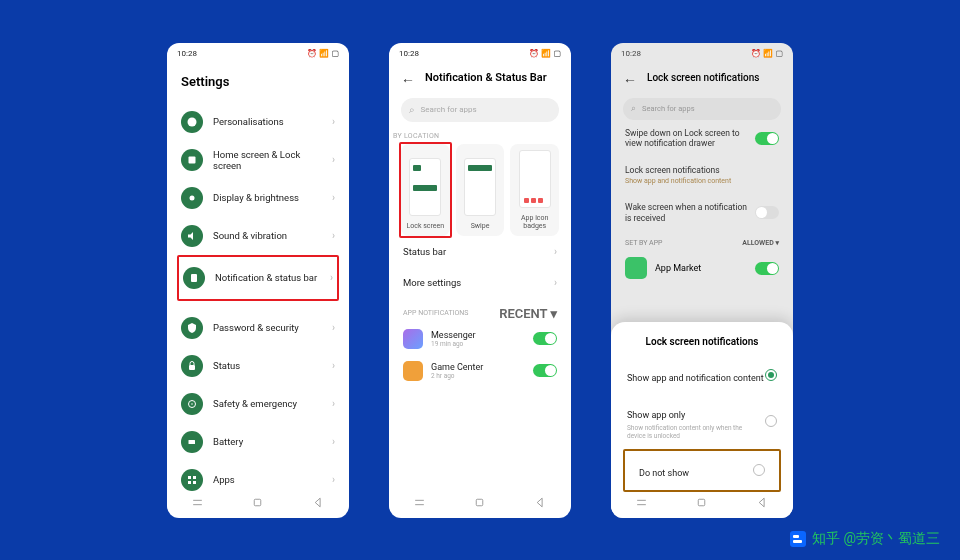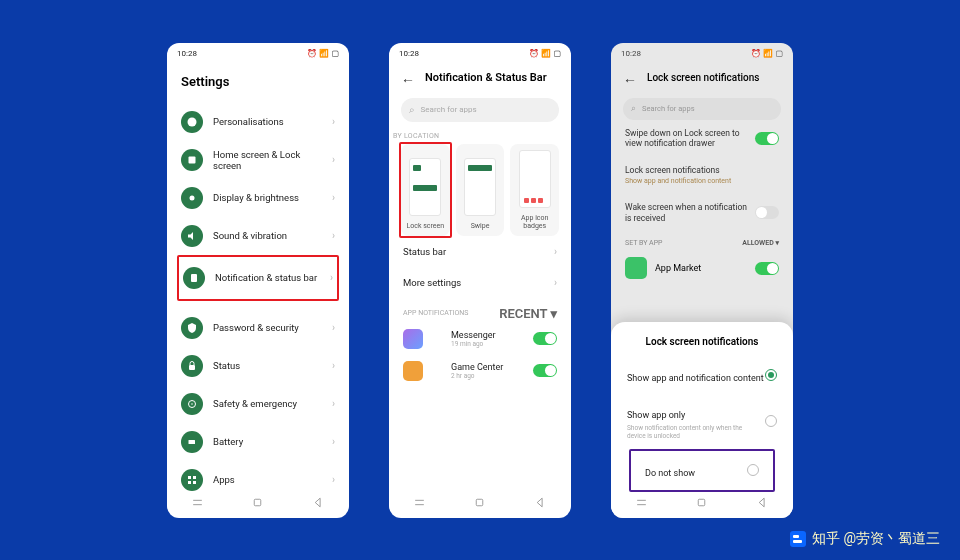--- a/index.html
+++ b/index.html
@@ -77,21 +77,21 @@
   .s2-row .chev { color: #bbb; font-size: 10px; }
   .s2-sectrow { display: flex; justify-content: space-between; align-items: center; padding: 8px 14px 2px; }
   .s2-sectrow .lbl { font-size: 7px; color: #aaa; }
   .s2-sectrow .action { font-size: 13px; color: #666; font-weight: 600; }
   .s2-app {
     display: flex; align-items: center; gap: 8px; padding: 6px 14px;
   }
   .s2-appicon { width: 20px; height: 20px; border-radius: 5px; }
   .s2-appname { font-size: 9px; color: #222; }
   .s2-appsub { font-size: 6.5px; color: #aaa; }
-  .s2-appinfo { flex: 1; margin-left: 20px; }
+  .s2-appinfo { flex: 1; }
   .toggle {
     width: 24px; height: 13px; background: #34c759; border-radius: 7px;
     position: relative;
   }
   .toggle::after {
     content: ""; position: absolute; width: 11px; height: 11px; background: #fff;
     border-radius: 50%; top: 1px; right: 1px;
   }
   .toggle.off { background: #ddd; }
   .toggle.off::after { right: auto; left: 1px; }
@@ -123,33 +123,33 @@
     padding: 14px 0 26px;
     box-shadow: 0 -4px 14px rgba(0,0,0,.15);
   }
   .s3-sheet-title { text-align: center; font-size: 10px; font-weight: 600; padding-bottom: 10px; }
   .s3-opt { display: flex; align-items: center; justify-content: space-between; padding: 9px 16px; }
   .s3-opt .main { font-size: 9px; color: #222; }
   .s3-opt .sub { font-size: 6.5px; color: #aaa; display: block; margin-top: 2px; }
   .radio { width: 12px; height: 12px; border: 1.5px solid #bbb; border-radius: 50%; position: relative; }
   .radio.sel { border-color: #2a9a5e; }
   .radio.sel::after { content: ""; position: absolute; inset: 2px; background: #2a9a5e; border-radius: 50%; }
-  .s3-opt.hl { border: 2px solid #4c1d95; border-radius: 2px; margin: 0 18px; padding: 10px 14px; gap: 24px; }
+  .s3-opt.hl { border: 2px solid #a16207; border-radius: 2px; margin: 0 12px; padding: 10px 14px; gap: 24px; }
 
   .navbar {
     position: absolute; bottom: 4px; left: 0; right: 0;
     display: flex; justify-content: space-around; padding: 4px 0;
   }
   .navbtn { width: 14px; height: 14px; display: flex; align-items: center; justify-content: center; }
   .navbtn svg { width: 13px; height: 13px; stroke: #888; fill: none; stroke-width: 1.5; }
 
   .watermark {
     position: absolute; right: 20px; bottom: 12px;
     display: flex; align-items: center; gap: 6px;
-    color: #fef9c3; font-size: 14px;
+    color: #22c55e; font-size: 14px;
   }
   .watermark .logo { width: 16px; height: 16px; background: #0a66ff; border-radius: 3px; position: relative; }
   .watermark .logo::before, .watermark .logo::after {
     content: ""; position: absolute; background: #fff; height: 3px; border-radius: 1px;
   }
   .watermark .logo::before { width: 6px; top: 4px; left: 3px; }
   .watermark .logo::after { width: 9px; top: 9px; left: 3px; }
 </style>
 </head>
 <body>

